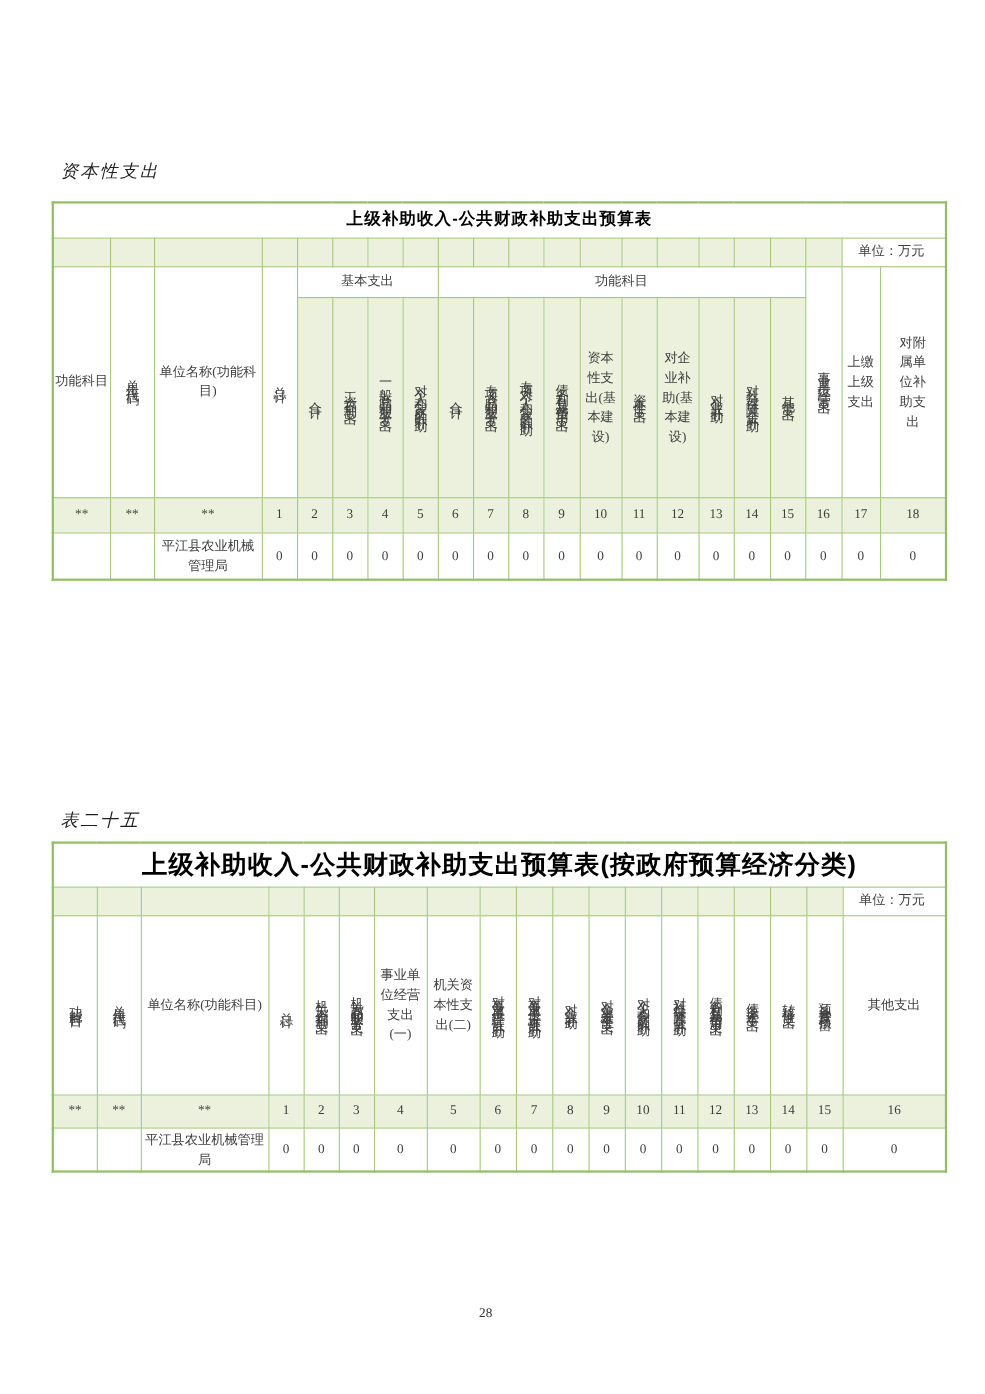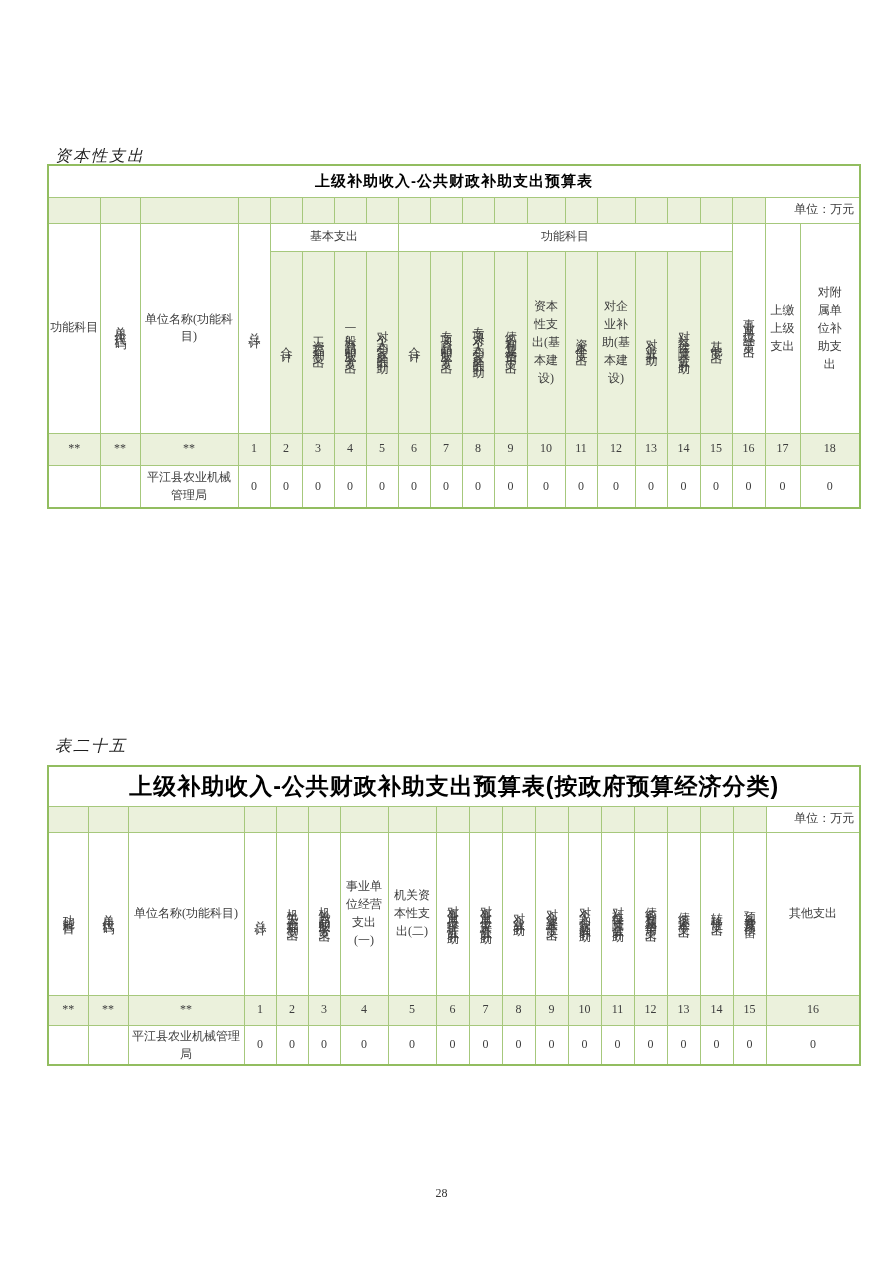--- a/index.html
+++ b/index.html
@@ -12,37 +12,37 @@
     position:absolute; left:55px; font-style:italic;
     font-size:16px; color:#1f1f1f; letter-spacing:2px;
   }
   #cap24 { top:146px; }
   #cap25 { top:736px;font-family:Liberation Mono, monospace; }
   table {
     position:absolute; left:47px; width:814px;
     border-collapse:collapse; table-layout:fixed;
     border:2px solid #92bd60;
   }
-  #t24 { top:164px;padding-left:32px; }
+  #t24 { top:183px;padding-left:32px; }
   #t25 { top:765px; }
   td {
     border:1px solid #a6c87c; text-align:center; vertical-align:middle;
     font-size:12px; color:#3d3d3d; padding:1px; overflow:hidden;
     background:#fff; line-height:1.45;
   }
   td.green { background:#ebf1dc; }
   .title-cell {
     font-family:"Liberation Sans", sans-serif; font-weight:bold;
     font-size:15px; color:#000; letter-spacing:1px;
   }
   #t25 .title-cell { font-size:23px; }
   tr.title-row { height:32px; }
   #t25 tr.title-row { height:40px; }
   tr.unit-row { height:26px; }
-  td.unit-note { text-align:right; padding-right:5px; background:#fff; }
+  td.unit-note { text-align:center; padding-right:5px; background:#fff; }
   tr.group-row { height:28px; }
   #t24 tr.sub-row { height:182px; }
   #t25 tr.head-row { height:163px; }
   tr.index-row { height:32px; }
   #t25 tr.index-row { height:30px; }
   #t24 tr.data-row { height:43px; }
   #t25 tr.data-row { height:33px; }
   .v {
     writing-mode:vertical-lr; text-orientation:upright;
     display:inline-block; letter-spacing:4px; line-height:1.1;

